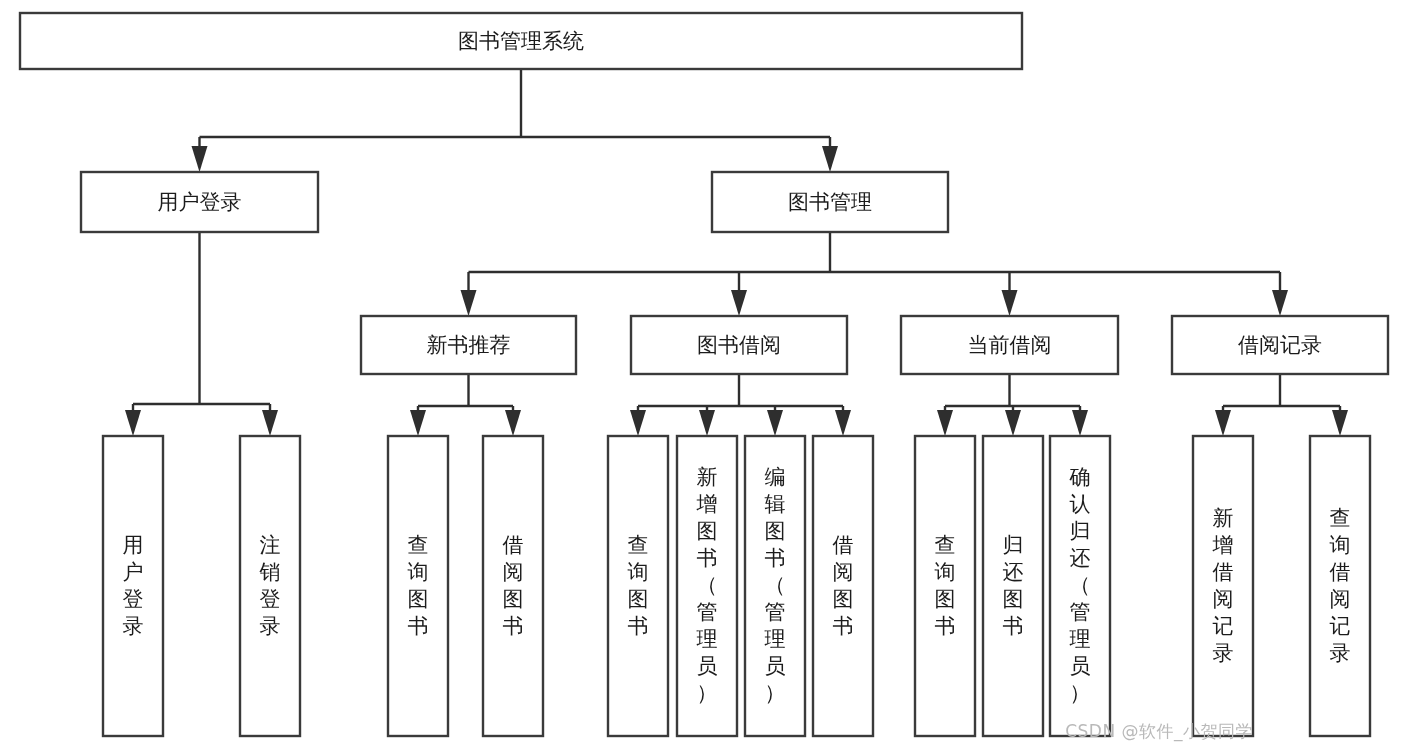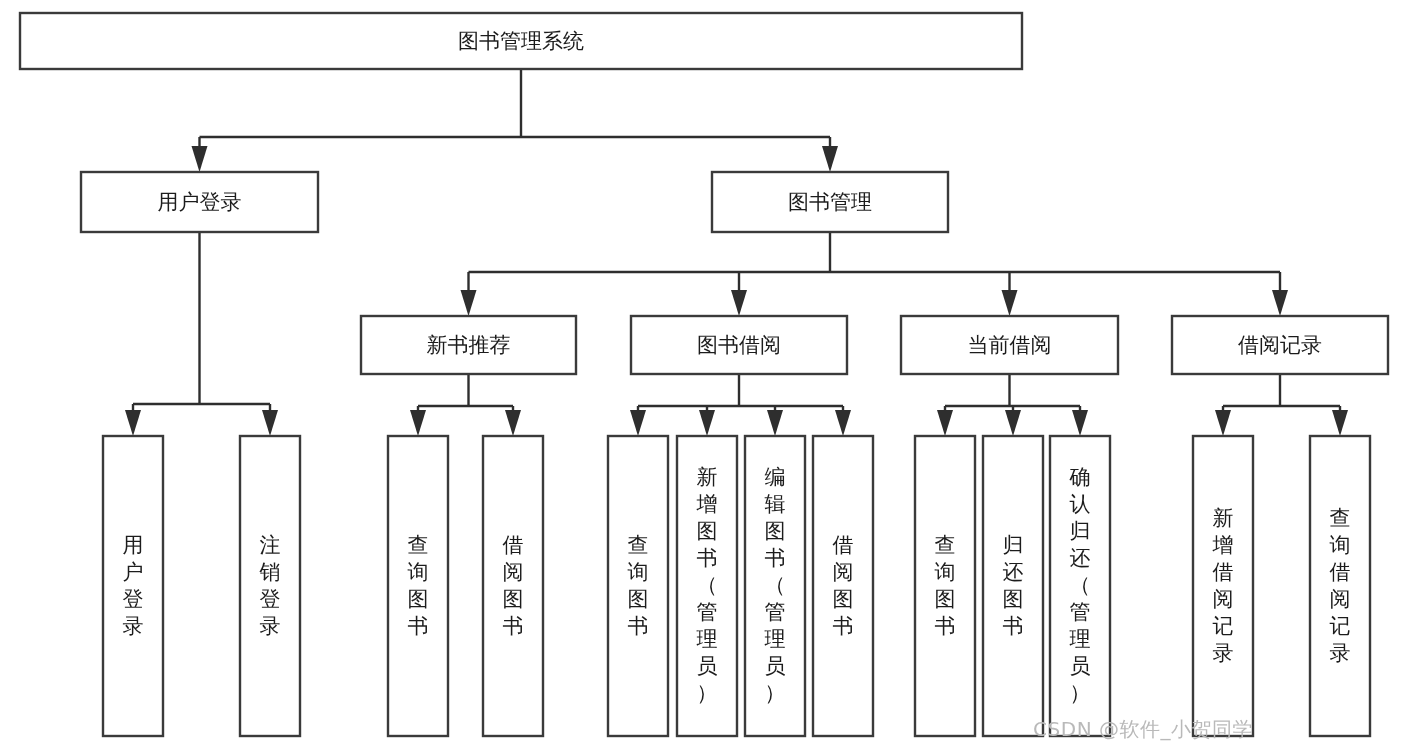--- a/index.html
+++ b/index.html
@@ -53,21 +53,21 @@
   }
   .edge-arrow {
     fill: #2e2e2e;
     stroke: none;
   }
   .watermark-text {
     position: absolute;
     right: 6px;
     bottom: 4px;
     font-family: "DejaVu Sans", "Liberation Sans", sans-serif;
-    font-size: 20px;
+    font-size: 17px;
     color: #b9b9b9;
     letter-spacing: 0.5px;
     white-space: nowrap;
     user-select: none;
   }
 </style>
 </head>
 <body>
 
 <div id="diagram-root">

